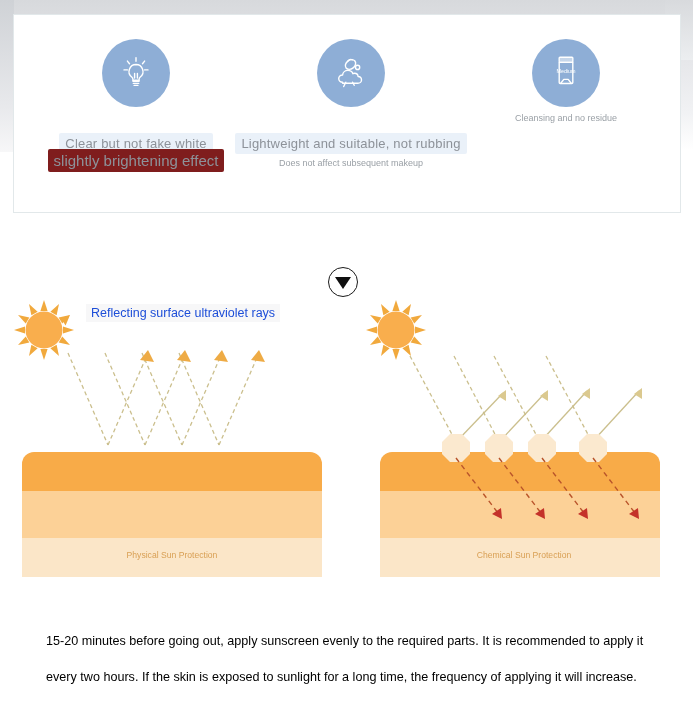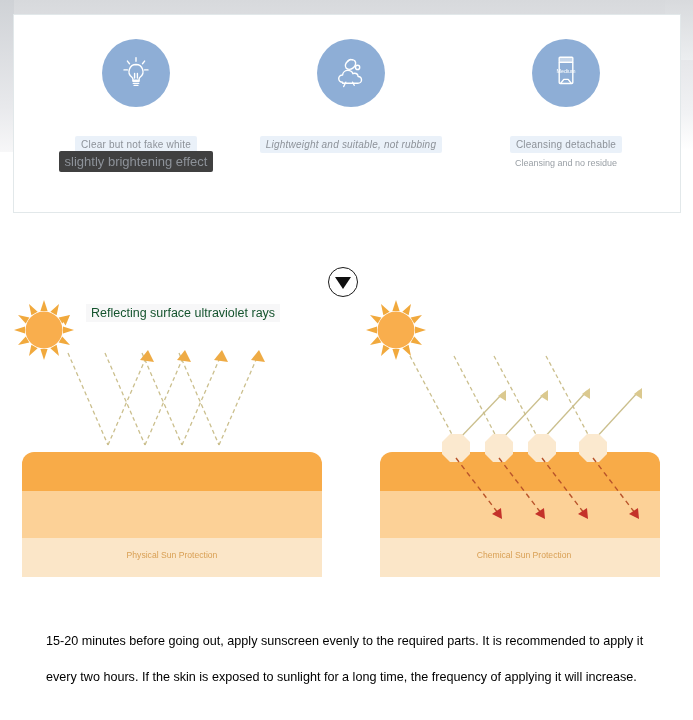--- a/index.html
+++ b/index.html
@@ -41,30 +41,30 @@
     display:flex;flex-direction:column;align-items:center;
   }
   .feature-icon{
     width:68px;height:68px;border-radius:50%;
     background:#85a8d3;
     display:flex;align-items:center;justify-content:center;
     margin-top:24px;
     opacity:.92;
   }
   .feature-title{
-    font-size:10px;color:#8d9299;letter-spacing:.2px;
+    font-size:13px;color:#8d9299;letter-spacing:.2px;
     background:#eaf1f9;
     padding:3px 6px;border-radius:2px;
     white-space:nowrap;
   }
   .feature-sub{
     font-size:9px;color:#9aa0a6;margin-top:20px;white-space:nowrap;
   }
   .feature-sub.big{
-    font-size:13px;color:#8d9299;background:#404040;
+    font-size:15px;color:#8d9299;background:#7f1d1d;
     padding:3px 6px;border-radius:2px;margin-top:16px;
   }
 
   
   #expand-btn{
     position:absolute;left:328px;top:267px;width:30px;height:30px;
     border:1.6px solid #1b1b1b;border-radius:50%;
     background:#ffffff;
     display:flex;align-items:center;justify-content:center;
     box-sizing:border-box;
@@ -78,21 +78,21 @@
   }
 
   
   .diagram{
     position:absolute;top:288px;height:296px;
   }
   #diagram-left{left:8px;width:340px;}
   #diagram-right{left:358px;width:330px;}
   .diagram svg{display:block;}
   .diag-title{
-    position:absolute;font-size:12.5px;color:#14532d;
+    position:absolute;font-size:12.5px;color:#1d4ed8;
     background:#f7f7f8;padding:2px 5px;white-space:nowrap;
   }
   #title-left{left:78px;top:16px;}
   #title-right{left:70px;top:12px;}
 
   
   #footer-note{
     position:absolute;left:46px;top:610px;width:604px;
     font-size:12.6px;line-height:36px;color:#000000;
   }
@@ -126,37 +126,37 @@
   <div class="feature-col" style="left:222px;width:230px;">
     <div class="feature-icon">
       <svg width="42" height="42" viewBox="0 0 42 42" fill="none" stroke="#ffffff" stroke-width="1.4" stroke-linecap="round" stroke-linejoin="round">
         <ellipse cx="20.5" cy="12.5" rx="5.6" ry="4.3" transform="rotate(-38 20.5 12.5)"></ellipse>
         <path d="M17.6 9.4c1.1-1.6 3.2-2.4 4.9-1.6"></path>
         <circle cx="27.6" cy="15.4" r="2.1"></circle>
         <path d="M12.6 30.2c-2.2 0-3.9-1.6-3.9-3.6s1.7-3.6 3.9-3.6c.2-2.6 2.5-4.6 5.3-4.6 2.3 0 4.3 1.4 5 3.3.5-.3 1.1-.4 1.7-.4 1.9 0 3.4 1.4 3.5 3.2 1.9.1 3.4 1.6 3.4 3.4s-1.6 3.3-3.6 3.3H12.6z"></path>
         <path d="M15.8 30.2l-2.1 4.3M22.6 30.2l1.6 3.1"></path>
       </svg>
     </div>
-    <div style="margin-top:27px;font-style:italic;">
+    <div style="margin-top:27px;">
       <span class="feature-title">Lightweight and suitable, not rubbing</span>
+    </div>
+    <div>
+      <span class="feature-sub">Does not affect subsequent makeup</span>
     </div>
   </div>
 
   <div class="feature-col" style="left:452px;width:200px;">
     <div class="feature-icon">
       <svg width="40" height="44" viewBox="0 0 40 44" fill="none" stroke="#ffffff" stroke-width="1.4" stroke-linejoin="round">
         <rect x="13.2" y="6.2" width="13.6" height="5.2" rx="0.8"></rect>
         <path d="M15 6.2v5.2M17 6.2v5.2M19 6.2v5.2M21 6.2v5.2M23 6.2v5.2M25 6.2v5.2" stroke-width="1"></path>
         <path d="M13.2 11.4h13.6v20.1c0 .6-.4 1-1 1H14.2c-.6 0-1-.4-1-1V11.4z"></path>
         <path d="M14.6 32.5l3.2-4.1h4.4l3.2 4.1"></path>
         <text x="20" y="22" font-family="Liberation Sans, sans-serif" font-size="5.4" fill="#ffffff" stroke="none" text-anchor="middle">Medium</text>
       </svg>
-    </div>
-    <div style="margin-top:27px;">
-      <span class="feature-title">Cleansing detachable</span>
     </div>
     <div>
       <span class="feature-sub">Cleansing and no residue</span>
     </div>
   </div>
 </div>
 
 <div id="expand-btn">
   <span class="tri"></span>
 </div>

